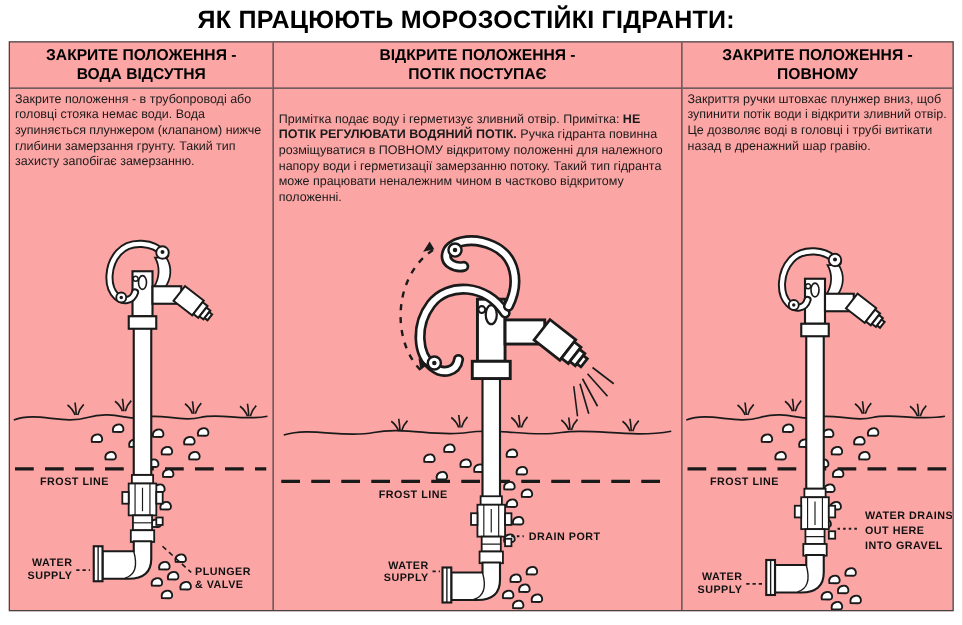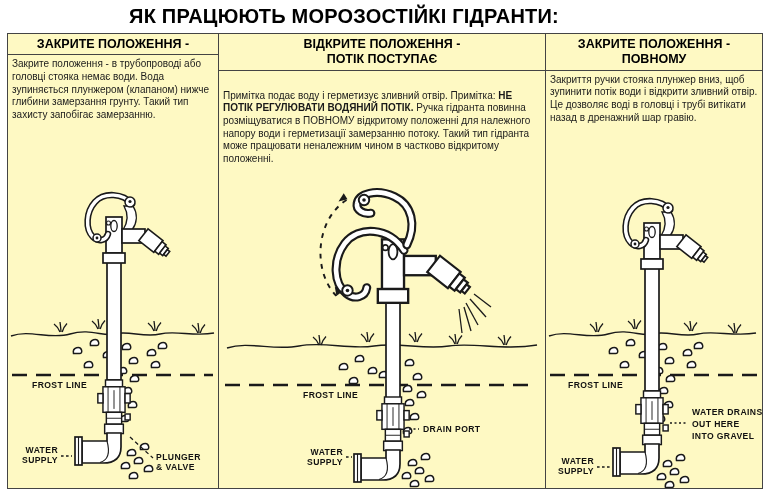--- a/index.html
+++ b/index.html
@@ -3,25 +3,25 @@
 <meta charset="utf-8">
 <style>
   html,body { margin:0; padding:0; }
   body {
     width:770px; height:500px; background:#ffffff;
     font-family:"Liberation Sans", sans-serif; color:#111;
     position:relative; overflow:hidden;
   }
   .title {
     position:absolute; top:5px; left:0; width:688px;
-    text-align:center; font-size:20px; font-weight:bold; letter-spacing:.2px; color:#000;
+    text-align:center; font-size:20px; font-weight:bold; letter-spacing:.2px; color:#000;padding-left:29px;
   }
   .table {
     position:absolute; left:7px; top:33px; width:756px; height:456px;
-    border:1.5px solid #444; display:flex; box-sizing:border-box; background:#fef9c3;
+    border:1.5px solid #444; display:flex; box-sizing:border-box; background:#fca5a5;
   }
   .col { display:flex; flex-direction:column; box-sizing:border-box; border-right:1.5px solid #444; }
   .col:last-child { border-right:none; }
   .col1 { width:211px; } .col2 { width:327px;gap:16px; } .col3 { flex:1; }
   .hdr {
     border-bottom:1.5px solid #444; text-align:center; font-weight:bold;
     font-size:12.5px; line-height:1.22; padding:3px 2px 2px; color:#000;
   }
   .body-text { font-size:10px; line-height:1.27; padding:3px 4px 0 4px; color:#1a1a1a; }
   .body-text b { font-weight:bold; }
@@ -103,20 +103,21 @@
 </svg>
 
 <div class="page">
   <div class="title">ЯК ПРАЦЮЮТЬ МОРОЗОСТІЙКІ ГІДРАНТИ:</div>
 
   <div class="table">
 
     <div class="col col1">
       <div class="hdr">
         <div>ЗАКРИТЕ ПОЛОЖЕННЯ -</div>
+        <div>ВОДА ВІДСУТНЯ</div>
       </div>
       <div class="body-text">
         <span>Закрите положення - в трубопроводі або головці стояка немає води. Вода зупиняється плунжером (клапаном) нижче глибини замерзання грунту. Такий тип захисту запобігає замерзанню.</span>
       </div>
       <div class="diagram">
         <svg class="diag" width="209" height="323" viewBox="0 0 209 323">
           <path d="M3,171 C22,164 42,175 62,169 C82,163 96,172 106,169 C120,165 136,173 152,169 C168,165 186,172 206,168" fill="none" stroke="#1a1a1a" stroke-width="1.4"></path>
           <g>
             <use href="#grass" x="52" y="167"></use>
               <use href="#grass" x="90" y="164"></use>
@@ -220,21 +221,21 @@
         </svg>
       </div>
     </div>
 
     <div class="col col3">
       <div class="hdr">
         <div>ЗАКРИТЕ ПОЛОЖЕННЯ -</div>
         <div>ПОВНОМУ</div>
       </div>
       <div class="body-text">
-        <span>Закриття ручки стояка плунжер вниз, щоб зупинити потік води і відкрити зливний отвір. Це дозволяє воді в головці і трубі витікати назад в дренажний шар гравію.</span>
+        <span>Закриття ручки штовхає плунжер вниз, щоб зупинити потік води і відкрити зливний отвір. Це дозволяє воді в головці і трубі витікати назад в дренажний шар гравію.</span>
       </div>
       <div class="diagram">
         <svg class="diag" width="216" height="315" viewBox="0 0 216 315">
           <path d="M3,163 C22,156 42,167 62,161 C82,155 96,164 106,161 C120,157 136,165 152,161 C168,157 188,164 210,160" fill="none" stroke="#1a1a1a" stroke-width="1.4"></path>
           <g>
             <use href="#grass" x="50" y="159"></use>
               <use href="#grass" x="88" y="156"></use>
             <use href="#grass" x="144" y="158"></use>
               <use href="#grass" x="188" y="160"></use>
           </g>

